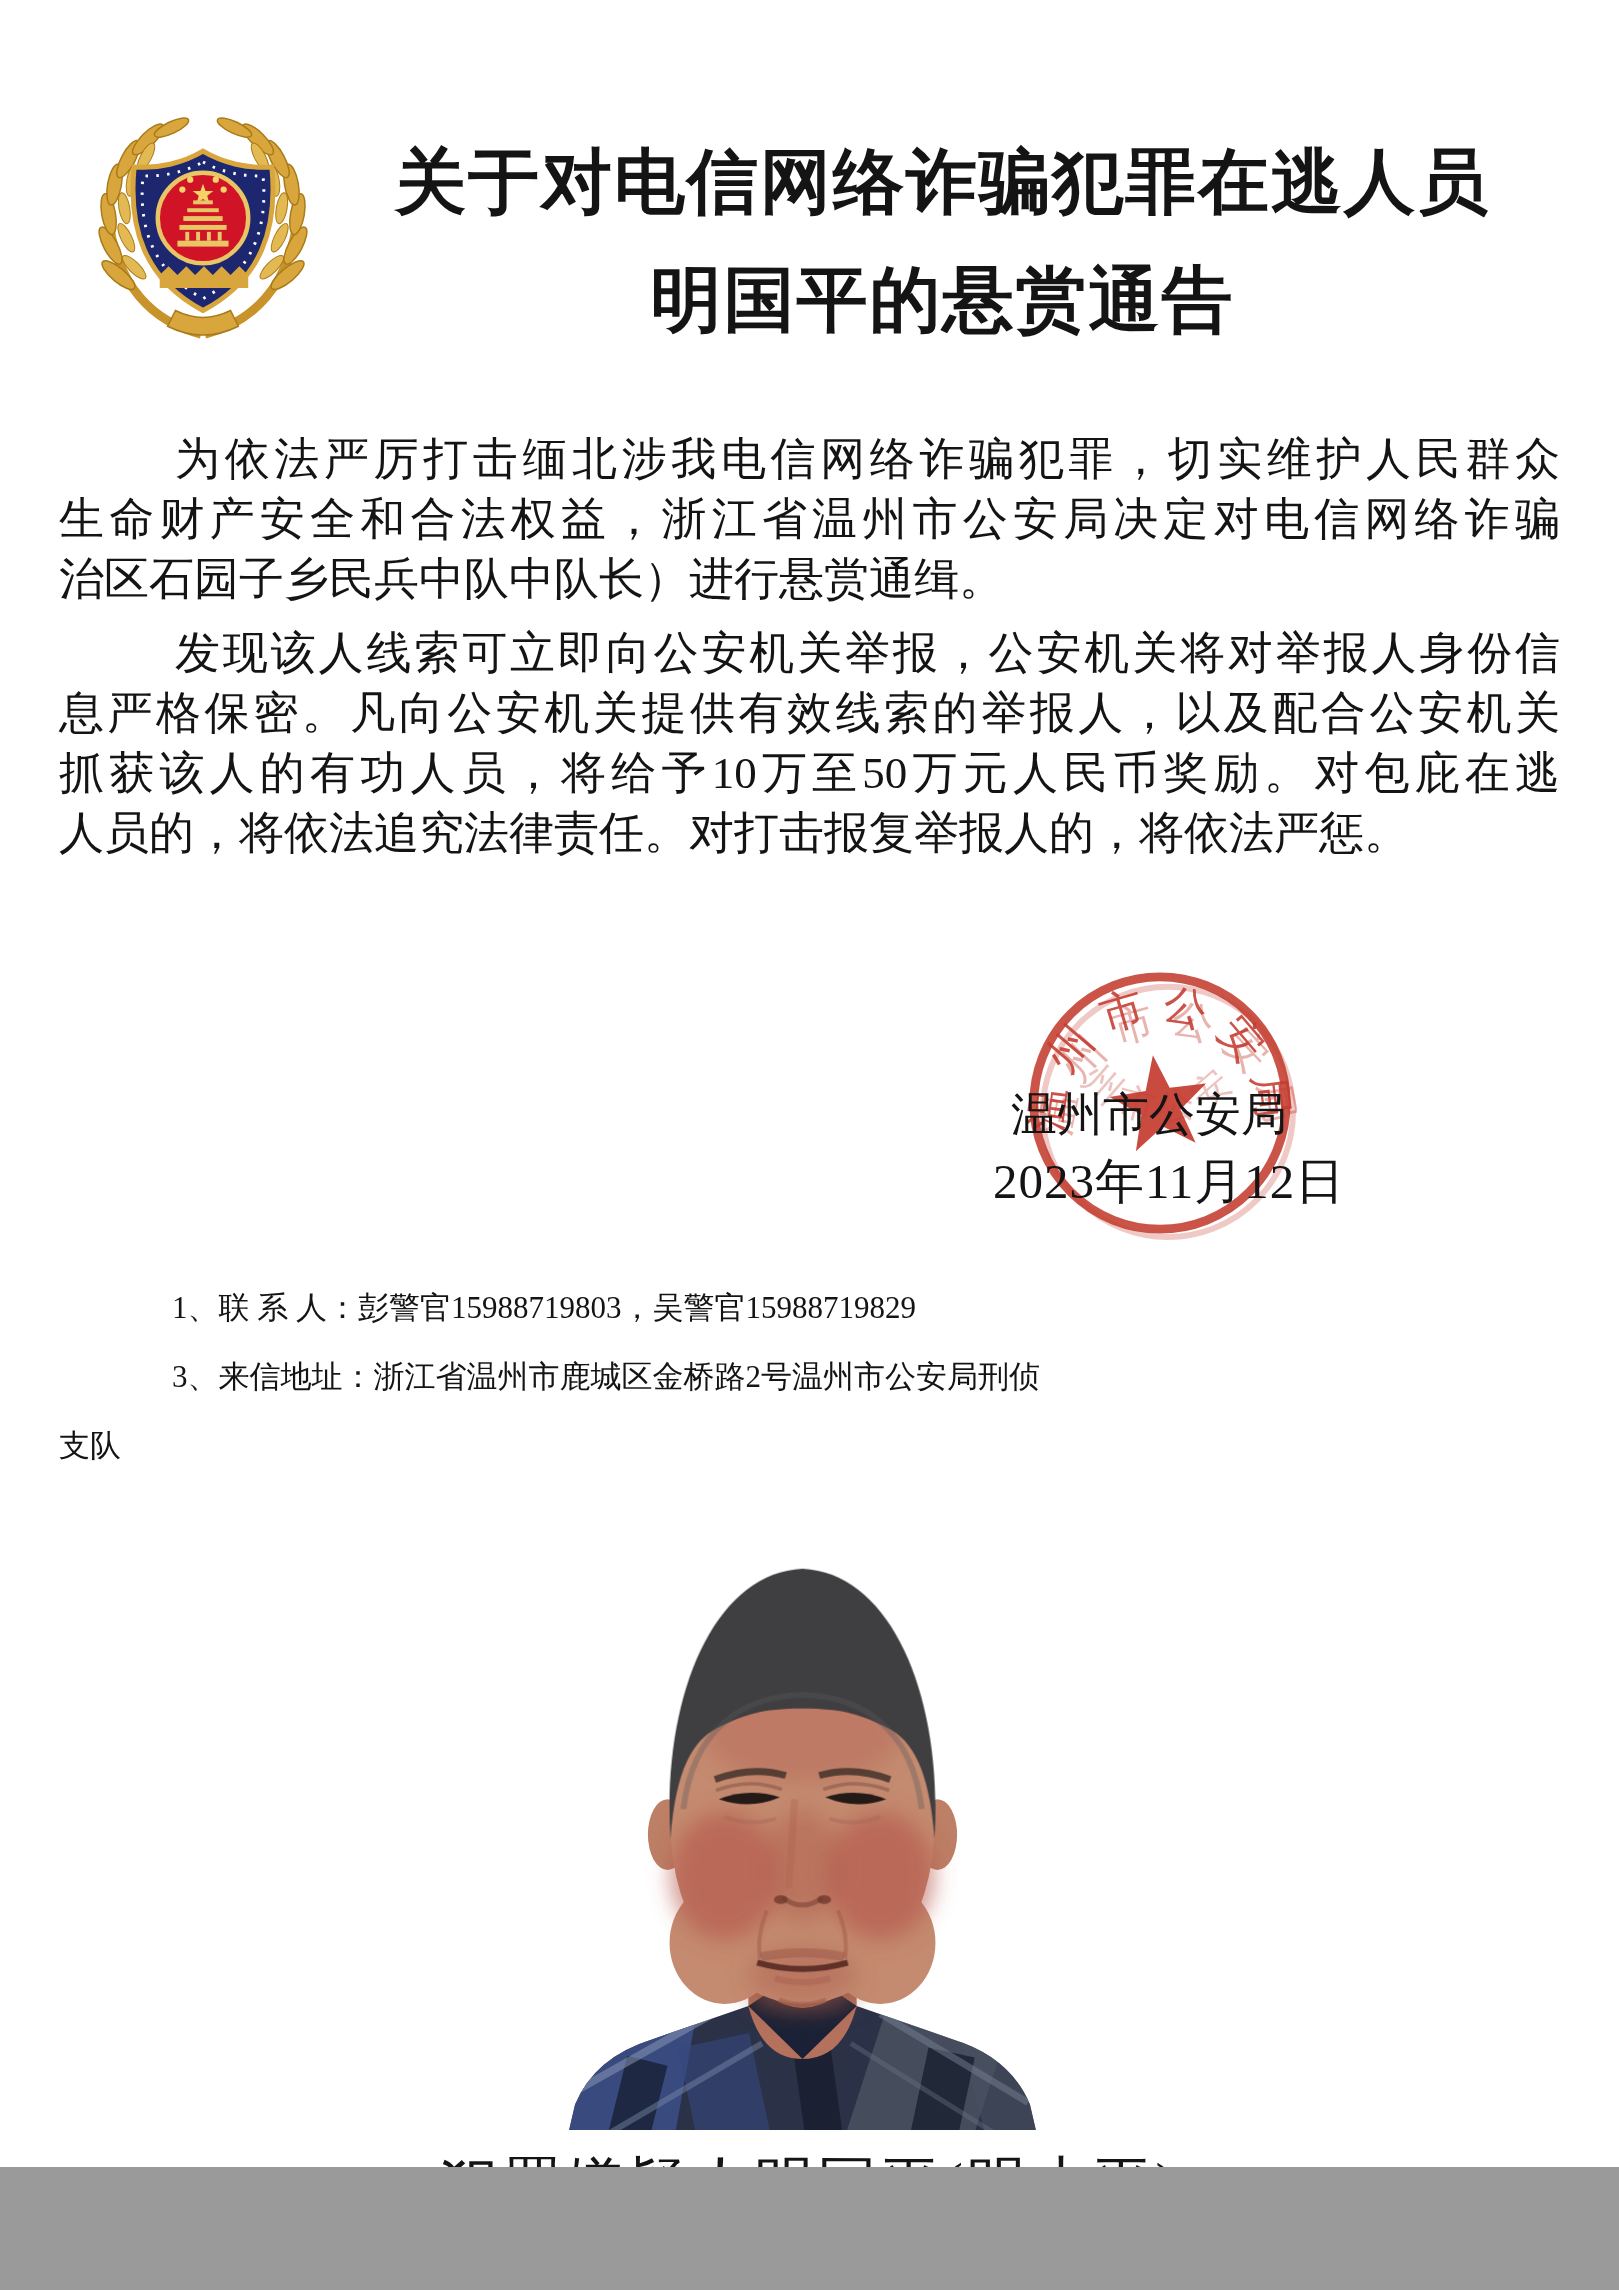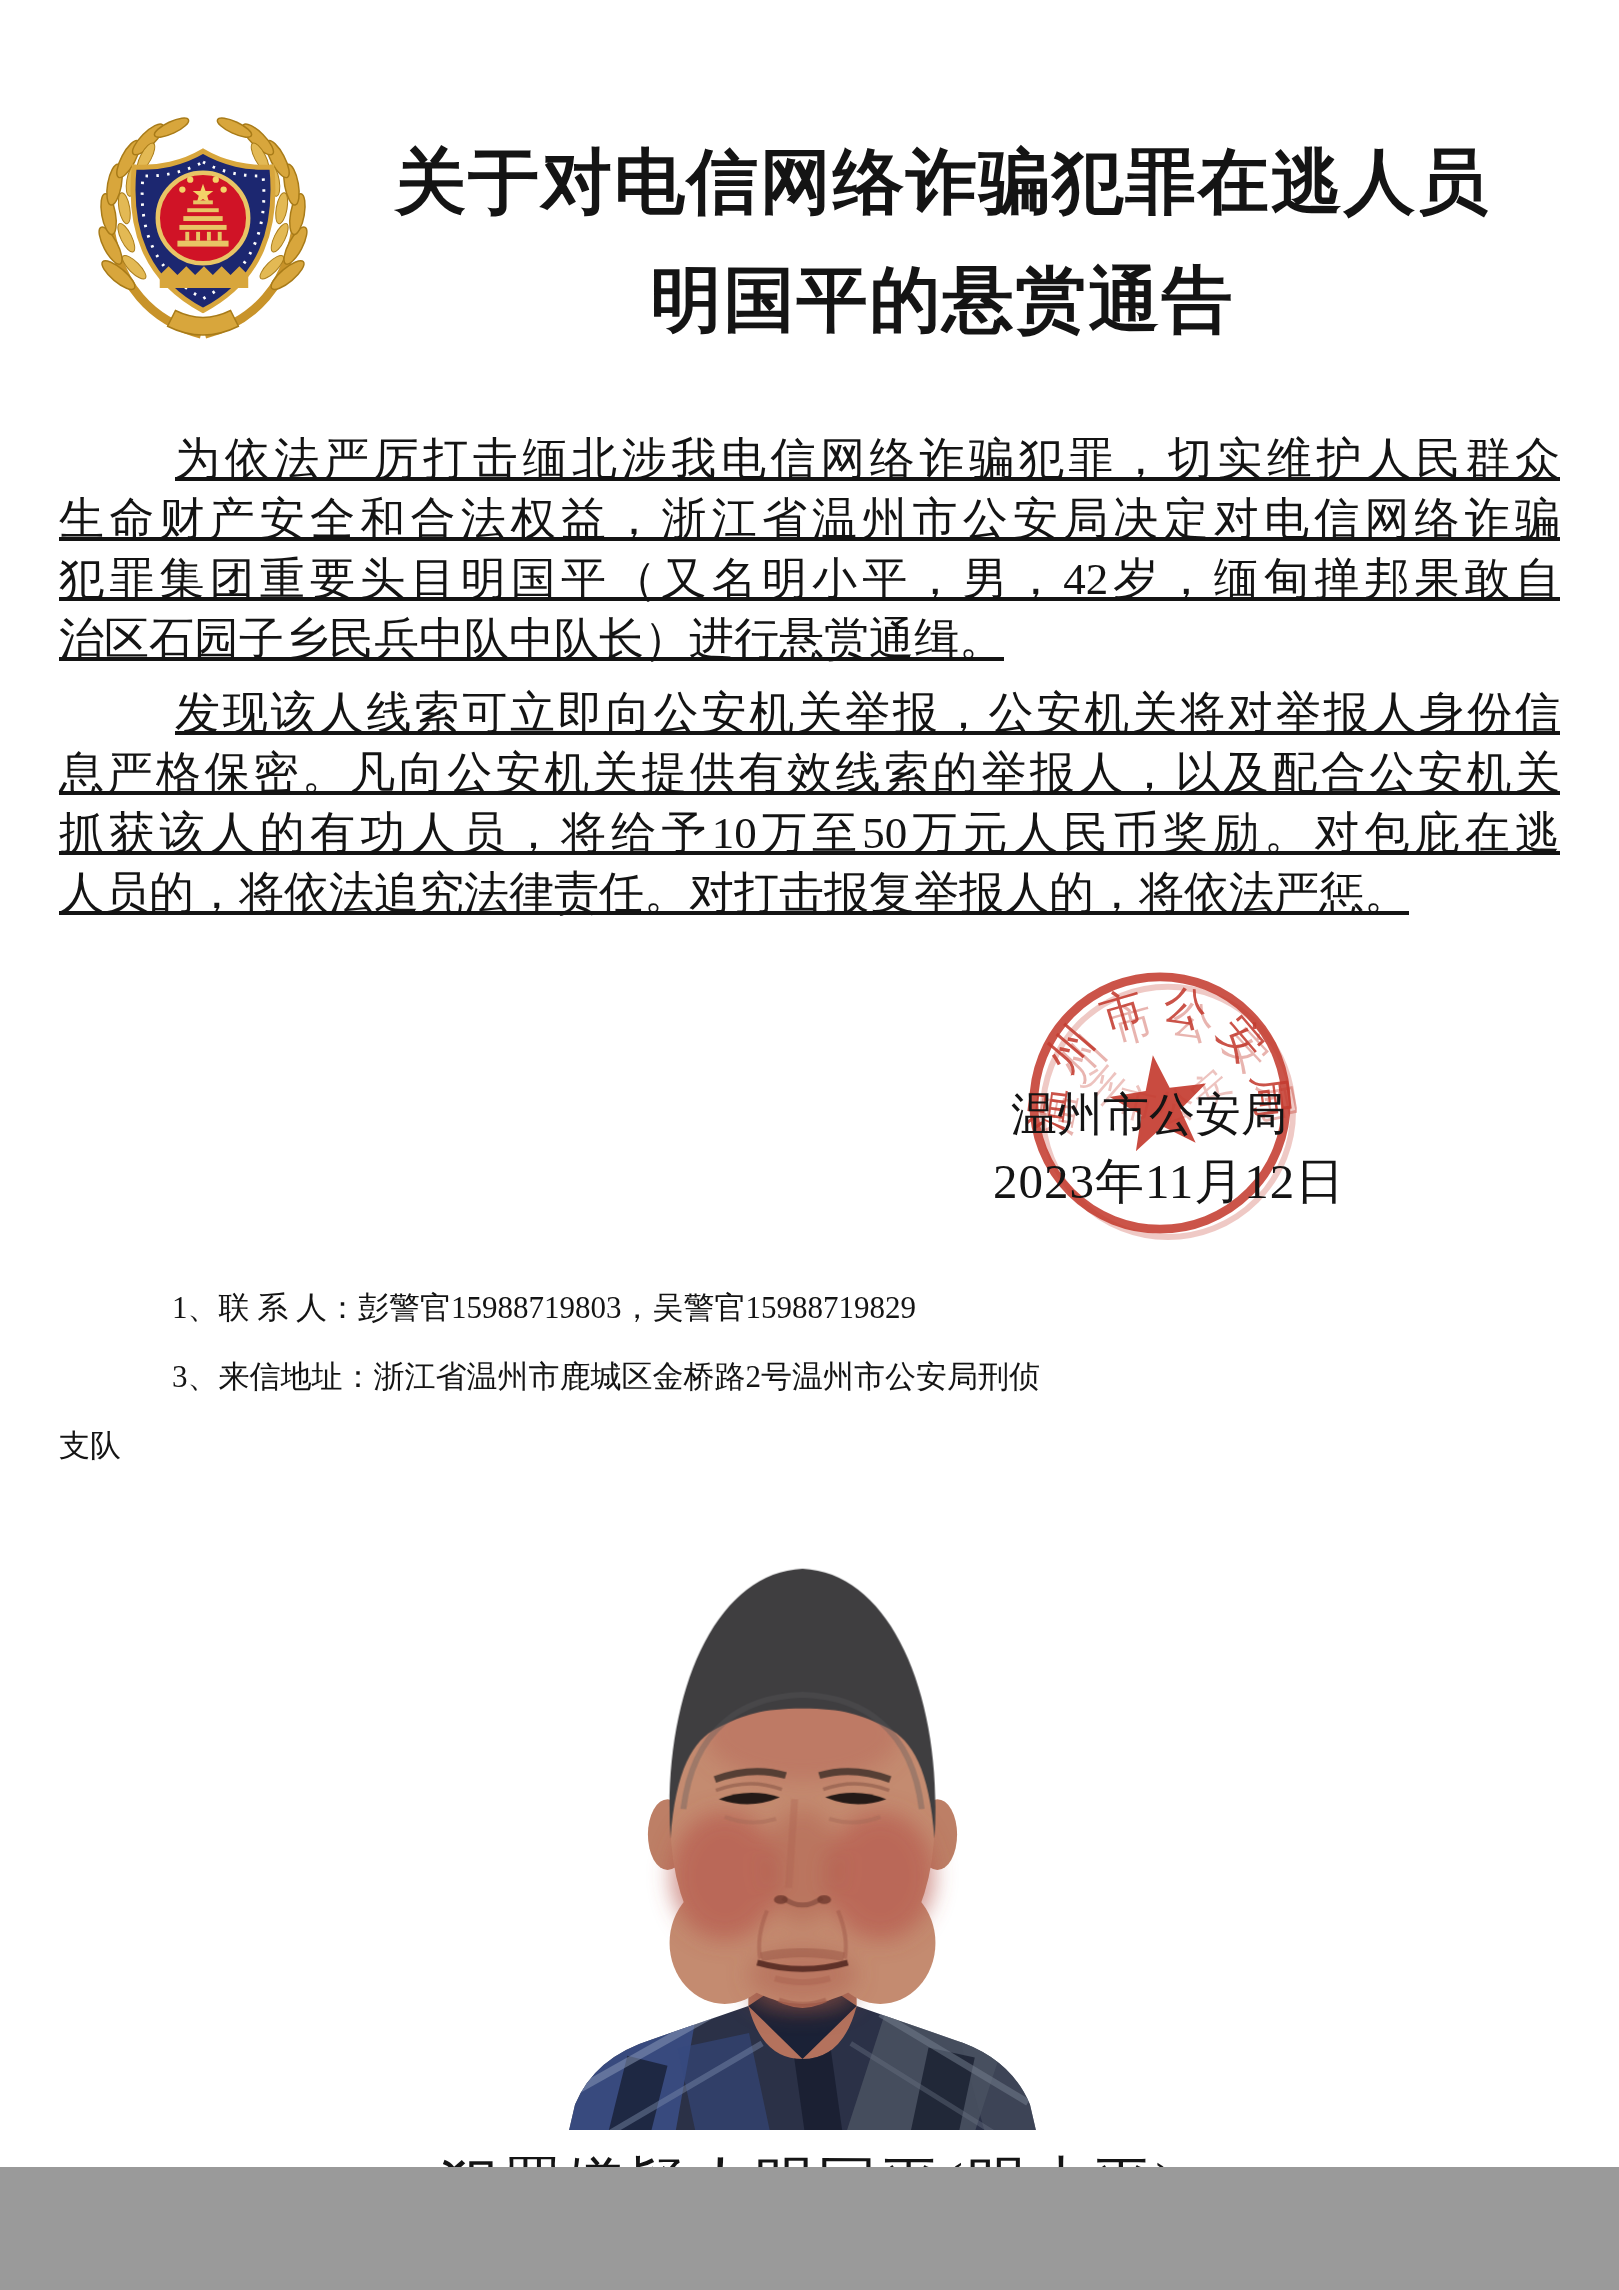--- a/index.html
+++ b/index.html
@@ -11,21 +11,21 @@
   .badge{position:absolute;left:85px;top:102px;width:236px;height:240px;}
   .badge svg{width:100%;height:100%;display:block;}
 
   .title{
     position:absolute;left:325px;top:123px;width:1235px;
     text-align:center;font-weight:700;font-size:71px;line-height:118px;
     letter-spacing:2px;white-space:nowrap;
   }
 
   .body-text{position:absolute;left:59px;top:429px;width:1501px;font-size:45px;}
-  .para{margin:0 0 13.8px 0;text-decoration:underline;}
+  .para{margin:0 0 13.8px 0;}
   .bline{line-height:60px;text-align:justify;text-align-last:justify;}
   .bline.end{text-align-last:left;}
   .bline.first{text-indent:116px;}
 
   .seal{position:absolute;left:1023px;top:966px;width:274px;height:274px;}
   .seal svg{width:100%;height:100%;display:block;}
   .sig-authority{position:absolute;left:1011px;top:1084px;font-size:46px;white-space:nowrap;}
   .sig-date{position:absolute;left:993px;top:1149px;font-size:49px;letter-spacing:1px;white-space:nowrap;text-align:center;}
 
   .contacts{position:absolute;left:59px;top:1273px;width:1501px;font-size:31px;line-height:69px;}
@@ -112,21 +112,20 @@
 
   <div class="title">
     <div>关于对电信网络诈骗犯罪在逃人员</div>
     <div>明国平的悬赏通告</div>
   </div>
 
   <div class="body-text">
     <div class="para">
       <div class="bline first">为依法严厉打击缅北涉我电信网络诈骗犯罪，切实维护人民群众</div>
       <div class="bline">生命财产安全和合法权益，浙江省温州市公安局决定对电信网络诈骗</div>
-      <div class="bline">犯罪集团重要头目明国平（又名明小平，男，42岁，缅甸掸邦果敢自</div>
       <div class="bline end">治区石园子乡民兵中队中队长）进行悬赏通缉。</div>
     </div>
     <div class="para">
       <div class="bline first">发现该人线索可立即向公安机关举报，公安机关将对举报人身份信</div>
       <div class="bline">息严格保密。凡向公安机关提供有效线索的举报人，以及配合公安机关</div>
       <div class="bline">抓获该人的有功人员，将给予10万至50万元人民币奖励。对包庇在逃</div>
       <div class="bline end">人员的，将依法追究法律责任。对打击报复举报人的，将依法严惩。</div>
     </div>
   </div>
 

